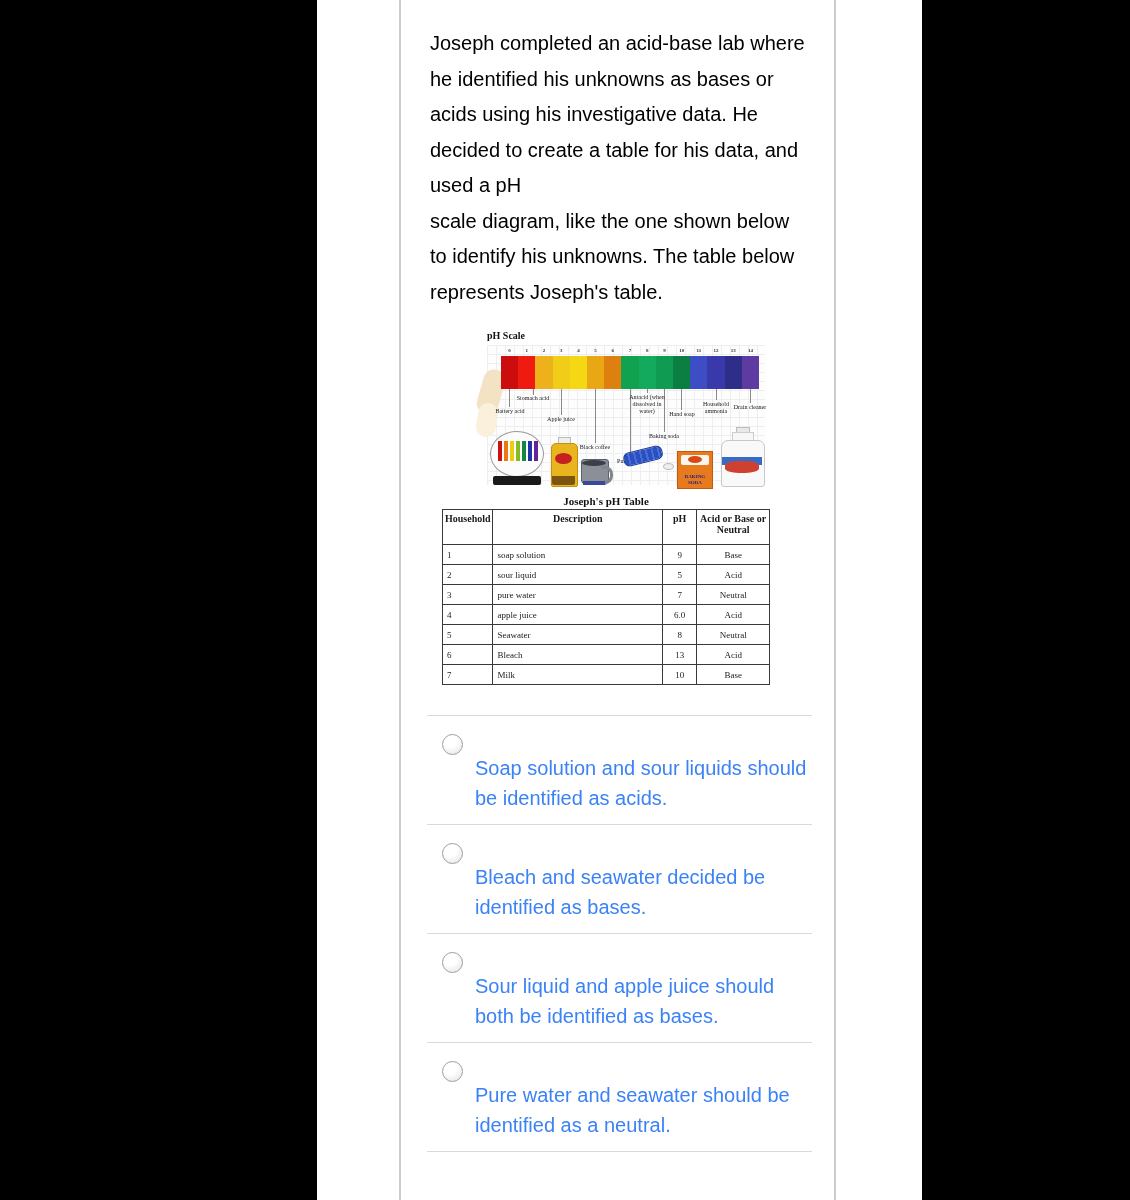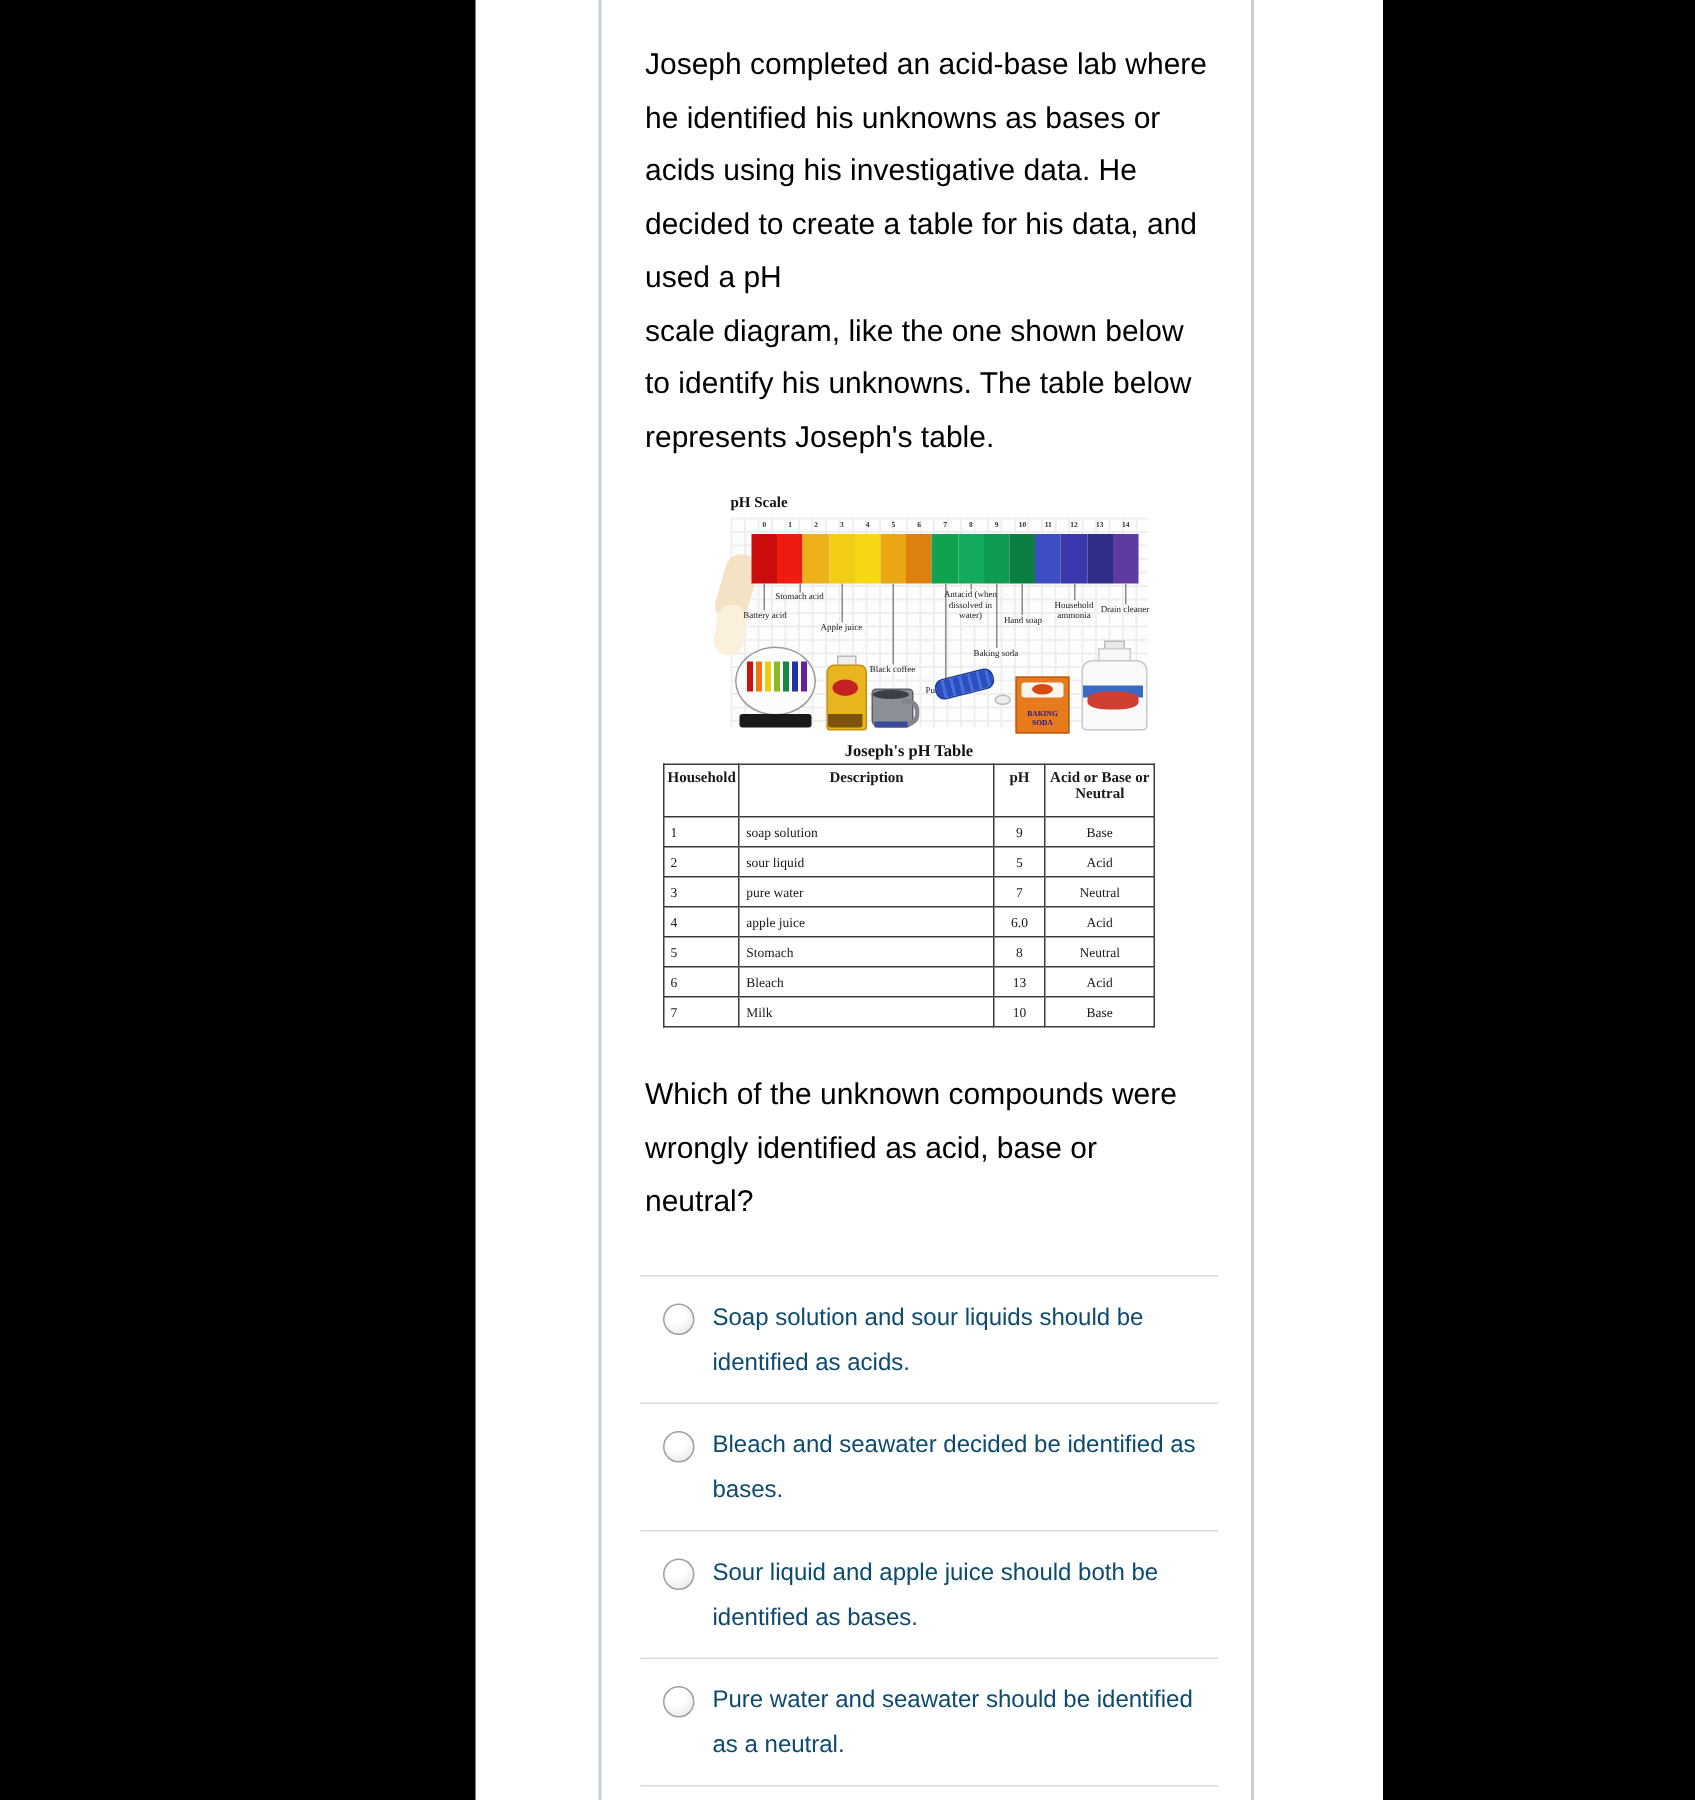--- a/index.html
+++ b/index.html
@@ -83,21 +83,21 @@
   td.cell-u{text-align:left;} td.cell-d{text-align:left;}
   td.cell-p,td.cell-c{text-align:center;}
 
   
   .options{margin:30px 22px 0 26px;}
   .option{border-top:1px solid #dadada;padding:13px 0 11px 15px;display:flex;
           gap:12px;align-items:flex-start;cursor:pointer;}
   .option:last-child{border-bottom:1px solid #dadada;}
   .radio{width:19px;height:19px;border-radius:50%;border:1px solid #98a0a8;flex:none;margin-top:5px;
          background:radial-gradient(circle at 38% 30%, #ffffff 35%, #e7e7e7 90%);}
-  .option-text{font-size:16px;line-height:30px;color:#0c4a6e;width:332px;}
+  .option-text{font-size:20px;line-height:30px;color:#3b82f6;width:332px;margin-top:24px;}
 </style>
 </head>
 <body>
 
 <div class="white-strip"></div>
 
 <div class="panel">
 
   <div class="prompt">
     <div>Joseph completed an acid-base lab where he identified his unknowns as bases or acids using his investigative data. He decided to create a table for his data, and used a pH</div>
@@ -247,41 +247,40 @@
           <td class="cell-c">Neutral</td>
         </tr>
         <tr>
           <td class="cell-u">4</td>
           <td class="cell-d">apple juice</td>
           <td class="cell-p">6.0</td>
           <td class="cell-c">Acid</td>
         </tr>
         <tr>
           <td class="cell-u">5</td>
-          <td class="cell-d">Stomach</td>
+          <td class="cell-d">Seawater</td>
           <td class="cell-p">8</td>
           <td class="cell-c">Neutral</td>
         </tr>
         <tr>
           <td class="cell-u">6</td>
           <td class="cell-d">Bleach</td>
           <td class="cell-p">13</td>
           <td class="cell-c">Acid</td>
         </tr>
         <tr>
           <td class="cell-u">7</td>
           <td class="cell-d">Milk</td>
           <td class="cell-p">10</td>
           <td class="cell-c">Base</td>
         </tr>
       </tbody>
     </table>
   </div>
 
-  <div class="query">Which of the unknown compounds were wrongly identified as acid, base or neutral?</div>
 
   <div class="options">
     <div class="option">
       <div class="radio"></div>
       <div class="option-text">Soap solution and sour liquids should be identified as acids.</div>
     </div>
     <div class="option">
       <div class="radio"></div>
       <div class="option-text">Bleach and seawater decided be identified as bases.</div>
     </div>

